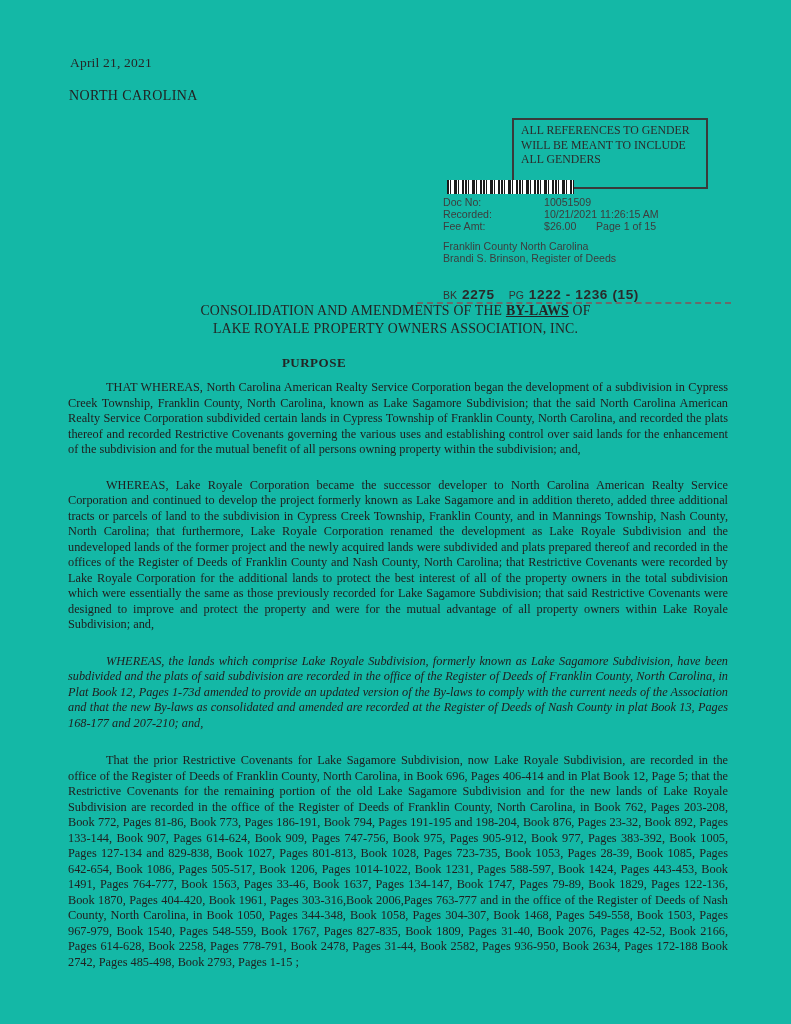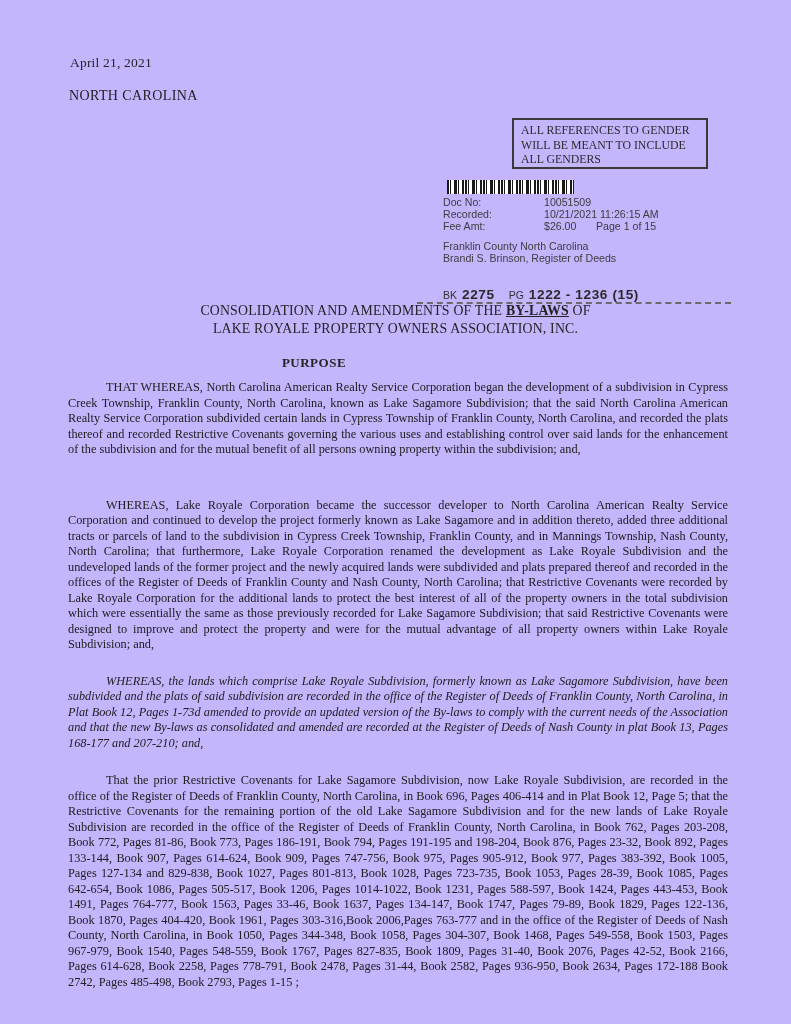--- a/index.html
+++ b/index.html
@@ -4,35 +4,35 @@
 <style>
   * { box-sizing: border-box; }
   html, body { margin: 0; padding: 0; }
   body {
     width: 791px; height: 1024px;
     background: #ffffff;
     font-family: "Liberation Serif", serif;
     color: #1f1f1f;
     overflow: hidden;
   }
-  .page { position: relative; width: 791px; height: 1024px; background: #c4b5fd; }
+  .page { position: relative; width: 791px; height: 1024px; background: #14b8a6; }
 
   .date-line {
     position: absolute; left: 70px; top: 55px;
     font-size: 13.5px; color: #262626; letter-spacing: 0.2px;
   }
   .state-line {
     position: absolute; left: 69px; top: 88px;
     font-size: 14px; color: #222; letter-spacing: 0.4px;
   }
 
   .gender-box {
     position: absolute; left: 512px; top: 118px; width: 196px;
     border: 2px solid #3a3a3a;
-    padding: 3px 6px 0 7px;
+    padding: 3px 6px 20px 7px;
     font-size: 11.8px; line-height: 14.6px; color: #2b2b2b;
   }
 
   .stamp {
     position: absolute; left: 443px; top: 180px; width: 292px;
     font-family: "Liberation Sans", sans-serif;
     font-size: 10.6px; line-height: 12.2px; color: #3d3d3d;
   }
   .barcode {
     width: 127px; height: 14px; margin: 0 0 2px 4px;
@@ -71,21 +71,21 @@
     text-align: center; font-weight: bold;
     font-size: 13px; letter-spacing: 0.5px; color: #242424;
   }
 
   .body-text {
     position: absolute; top: 380px; left: 68px; width: 660px;
     font-size: 12.3px; line-height: 15.5px;
     text-align: justify; color: #202020;
   }
   .body-text p { margin: 0; text-indent: 38px; }
-  .body-text p.gap-a { margin-top: 40px; }
+  .body-text p.gap-a { margin-top: 20px; }
   .body-text p.gap-b { margin-top: 21px; font-style: italic; }
   .body-text p.gap-c { margin-top: 22px; }
 </style>
 </head>
 <body>
 
 <div class="page">
 
   <div class="date-line">April 21, 2021</div>
   <div class="state-line">NORTH CAROLINA</div>

